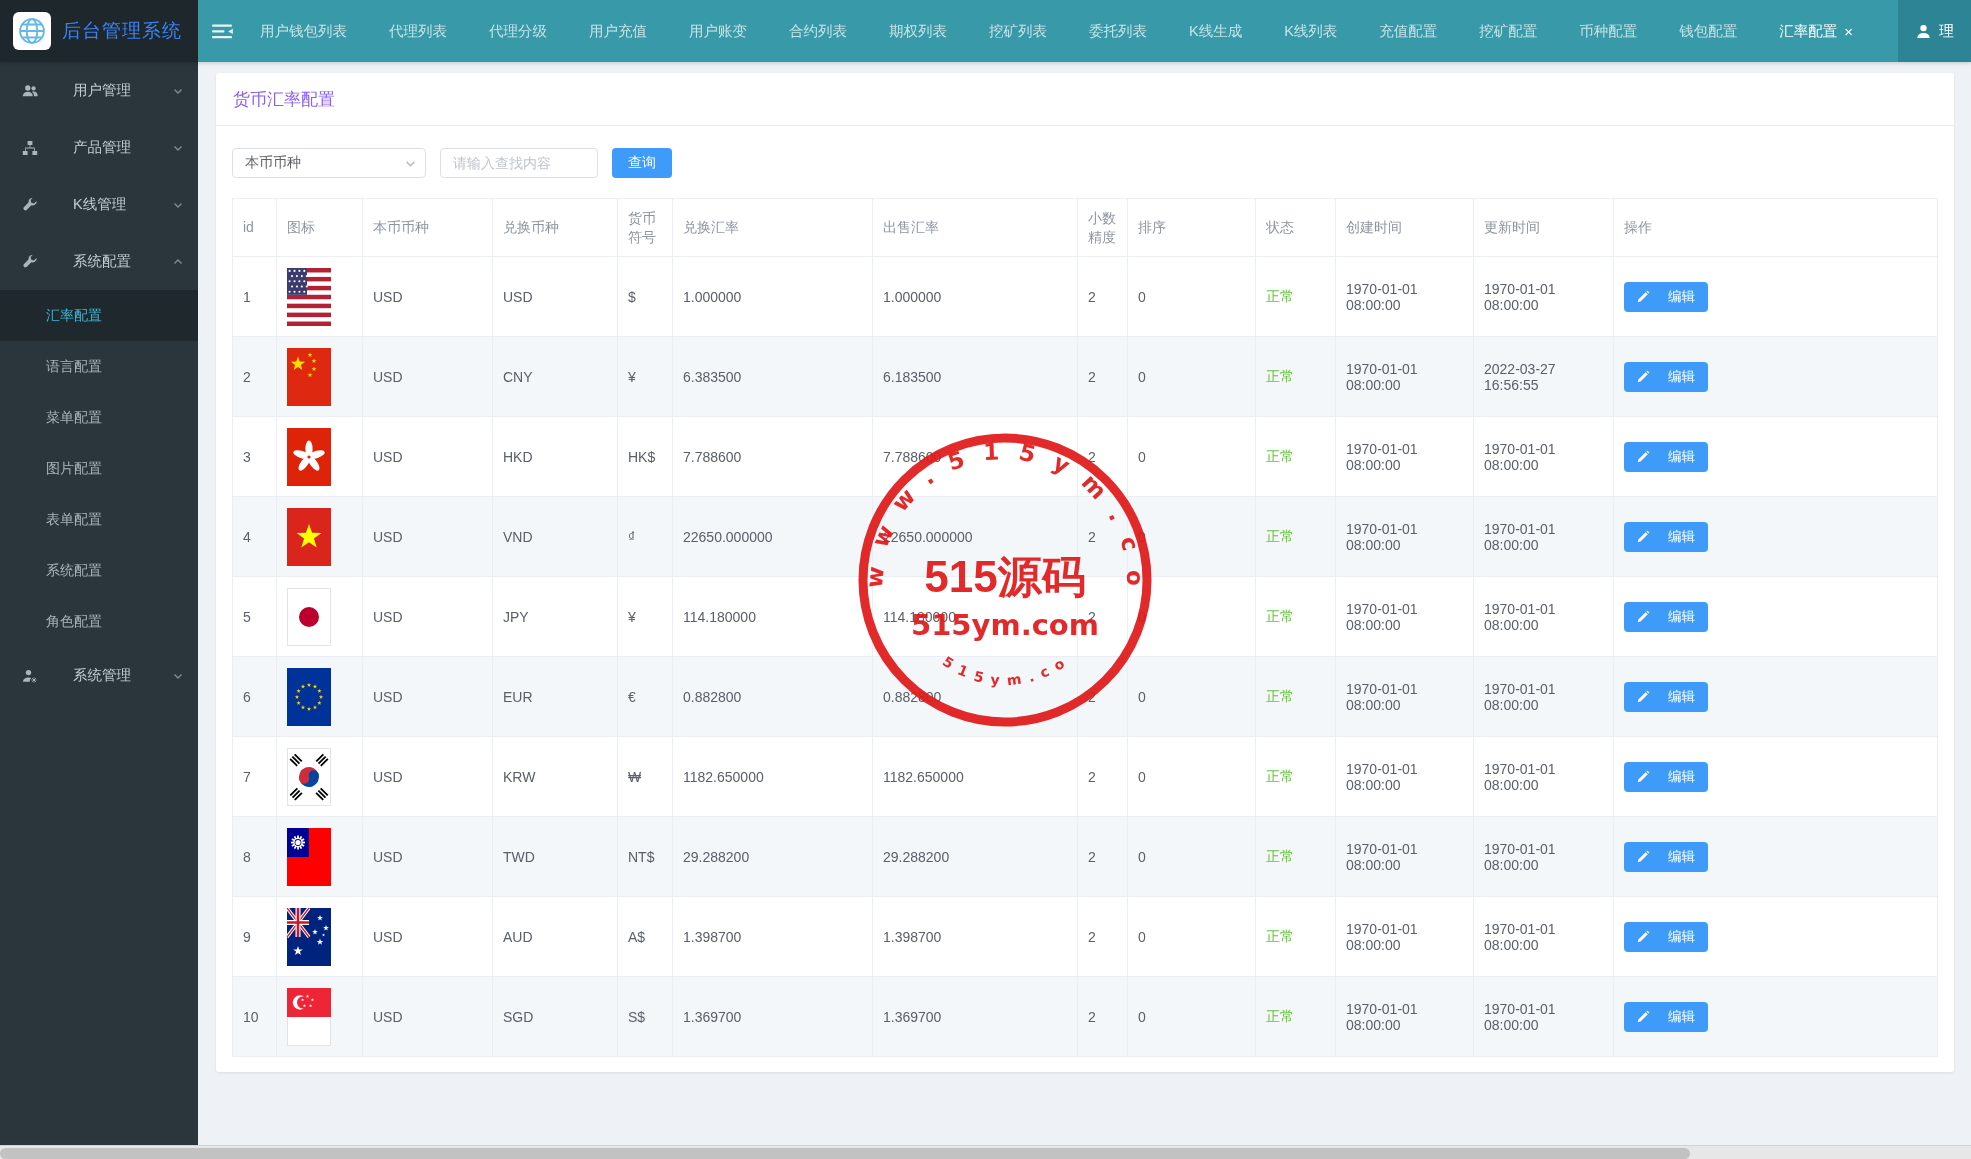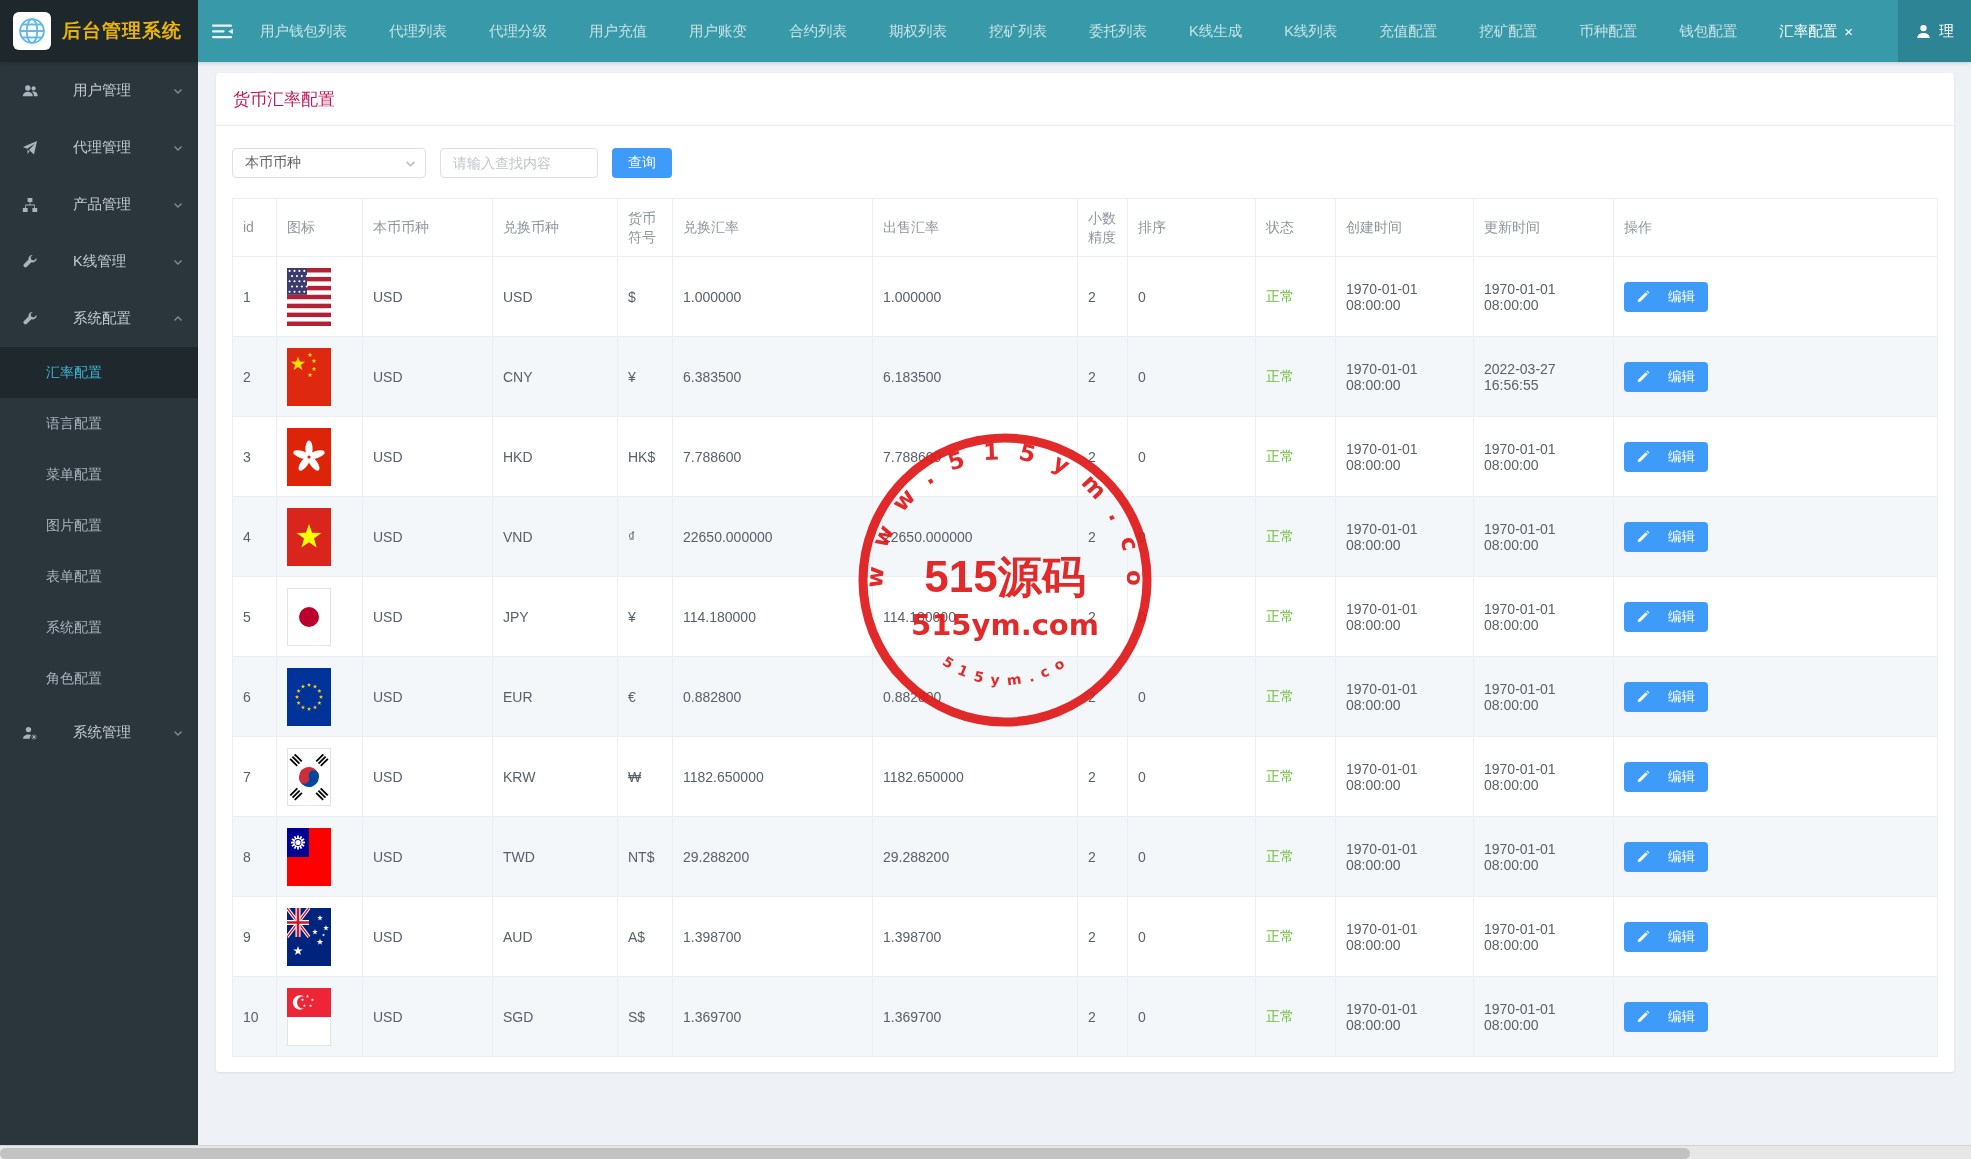--- a/index.html
+++ b/index.html
@@ -5,21 +5,21 @@
   html,body{margin:0;padding:0;background:#dfe3e8;}
   .app{position:relative;width:1971px;height:1159px;overflow:hidden;background:#eef1f5;
        font-family:"Liberation Sans","DejaVu Sans",sans-serif;}
   
   .header{position:absolute;top:0;left:0;right:0;height:62px;background:#389aa8;display:flex;z-index:20;
           box-shadow:0 1px 4px rgba(0,0,0,.18);}
   .logo{width:198px;height:62px;background:#1d272c;display:flex;align-items:center;gap:11px;
         padding-left:13px;box-sizing:border-box;flex:none;}
   .globe-box{width:38px;height:38px;background:#fff;border-radius:6px;display:flex;align-items:center;justify-content:center;flex:none;}
   .globe-box svg{width:30px;height:30px;}
-  .app-title{color:#eab308;font-size:19px;font-weight:bold;letter-spacing:1px;white-space:nowrap;text-align:center;}
+  .app-title{color:#3b82f6;font-size:19px;font-weight:normal;letter-spacing:1px;white-space:nowrap;text-align:center;}
   .nav{flex:1;display:flex;align-items:center;min-width:0;}
   .hamburger{width:48px;height:62px;display:flex;align-items:center;justify-content:center;color:#eaf4f6;cursor:pointer;flex:none;}
   .hamburger svg{width:21px;height:17px;}
   .tabs{display:flex;align-items:center;gap:42px;margin-left:14px;flex:1;min-width:0;}
   .tab{color:rgba(255,255,255,.72);font-size:14.5px;cursor:pointer;white-space:nowrap;display:flex;align-items:center;}
   .tab.active{color:#fff;}
   .tab .close{margin-left:7px;font-size:15px;color:#fff;line-height:1;}
   .user-box{width:73px;height:62px;background:#2d8494;display:flex;align-items:center;justify-content:center;gap:7px;
             color:#fff;font-size:15px;cursor:pointer;flex:none;}
   .user-box svg{width:17px;height:17px;}
@@ -31,21 +31,21 @@
   .slbl{flex:1;}
   .chev{width:12px;height:12px;color:#7f8c95;display:flex;flex:none;}
   .chev svg{width:12px;height:12px;}
   .sub-item{height:51px;display:flex;align-items:center;padding-left:46px;font-size:14px;color:#a8b4bb;cursor:pointer;box-sizing:border-box;}
   .sub-item.active{background:#1f282d;color:#3fb7d8;}
   
   .main{position:absolute;top:62px;left:198px;right:0;bottom:14px;overflow:hidden;}
   .card{position:absolute;left:18px;right:17px;top:11px;height:999px;background:#fff;border-radius:3px;
         box-shadow:0 1px 3px rgba(0,0,0,.08);box-sizing:border-box;}
   .card-head{height:52px;border-bottom:1px solid #e8ebf0;display:flex;align-items:center;padding:0 17px;}
-  .page-title{font-size:17px;color:#be185d;}
+  .page-title{font-size:17px;color:#8b5cf6;}
   .card-body{padding:0 16px;}
   .filter{margin-top:22px;display:flex;align-items:center;gap:14px;}
   .selectbox{position:relative;width:194px;height:30px;border:1px solid #dcdfe6;border-radius:4px;box-sizing:border-box;
              display:flex;align-items:center;padding:0 28px 0 12px;font-size:14px;color:#606266;cursor:pointer;background:#fff;}
   .selectbox .chev2{position:absolute;right:8px;top:8px;width:13px;height:13px;color:#b6bcc6;}
   .selectbox .chev2 svg{width:13px;height:13px;}
   .search-input{width:158px;height:30px;border:1px solid #dcdfe6;border-radius:4px;box-sizing:border-box;
                 padding:0 12px;font-size:14px;color:#606266;outline:none;font-family:inherit;}
   .search-input::placeholder{color:#c0c4cc;}
   .btn-primary{height:30px;padding:0 16px;background:#3e9bfa;color:#fff;border:none;border-radius:4px;
@@ -142,34 +142,20 @@
         <span class="slbl">用户管理</span>
         <span class="chev">
           <svg viewBox="0 0 12 12" fill="none" stroke="currentColor" stroke-width="1.4">
             <path d="M2.5 4.5 6 8l3.5-3.5"></path>
           </svg>
         </span>
       </div>
       <div class="side-item">
         <span class="sicon">
           <svg viewBox="0 0 16 16" fill="currentColor">
-            <path d="M15 1 1 7l4.2 1.8L13 3.5 7 10l5 4.5z"></path>
-            <path d="M5.5 9.5V14l2-2.6z"></path>
-          </svg>
-        </span>
-        <span class="slbl">代理管理</span>
-        <span class="chev">
-          <svg viewBox="0 0 12 12" fill="none" stroke="currentColor" stroke-width="1.4">
-            <path d="M2.5 4.5 6 8l3.5-3.5"></path>
-          </svg>
-        </span>
-      </div>
-      <div class="side-item">
-        <span class="sicon">
-          <svg viewBox="0 0 16 16" fill="currentColor">
             <rect x="5.6" y="1" width="4.8" height="4"></rect>
             <rect x="0.8" y="11" width="4.8" height="4"></rect>
             <rect x="10.4" y="11" width="4.8" height="4"></rect>
             <path d="M7.6 5h.8v2.6h4.4V11h-.8V8.4H4V11h-.8V7.6h4.4z"></path>
           </svg>
         </span>
         <span class="slbl">产品管理</span>
         <span class="chev">
           <svg viewBox="0 0 12 12" fill="none" stroke="currentColor" stroke-width="1.4">
             <path d="M2.5 4.5 6 8l3.5-3.5"></path>

